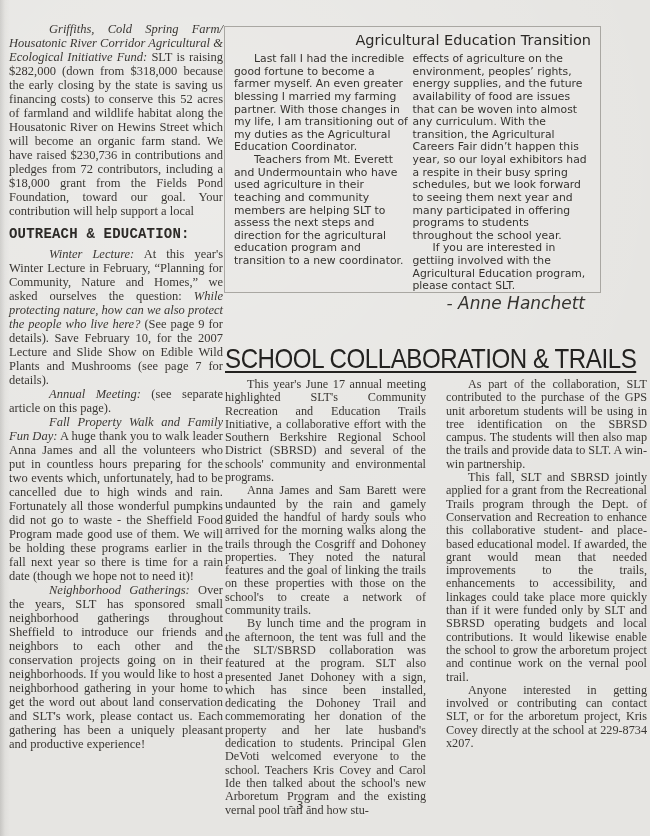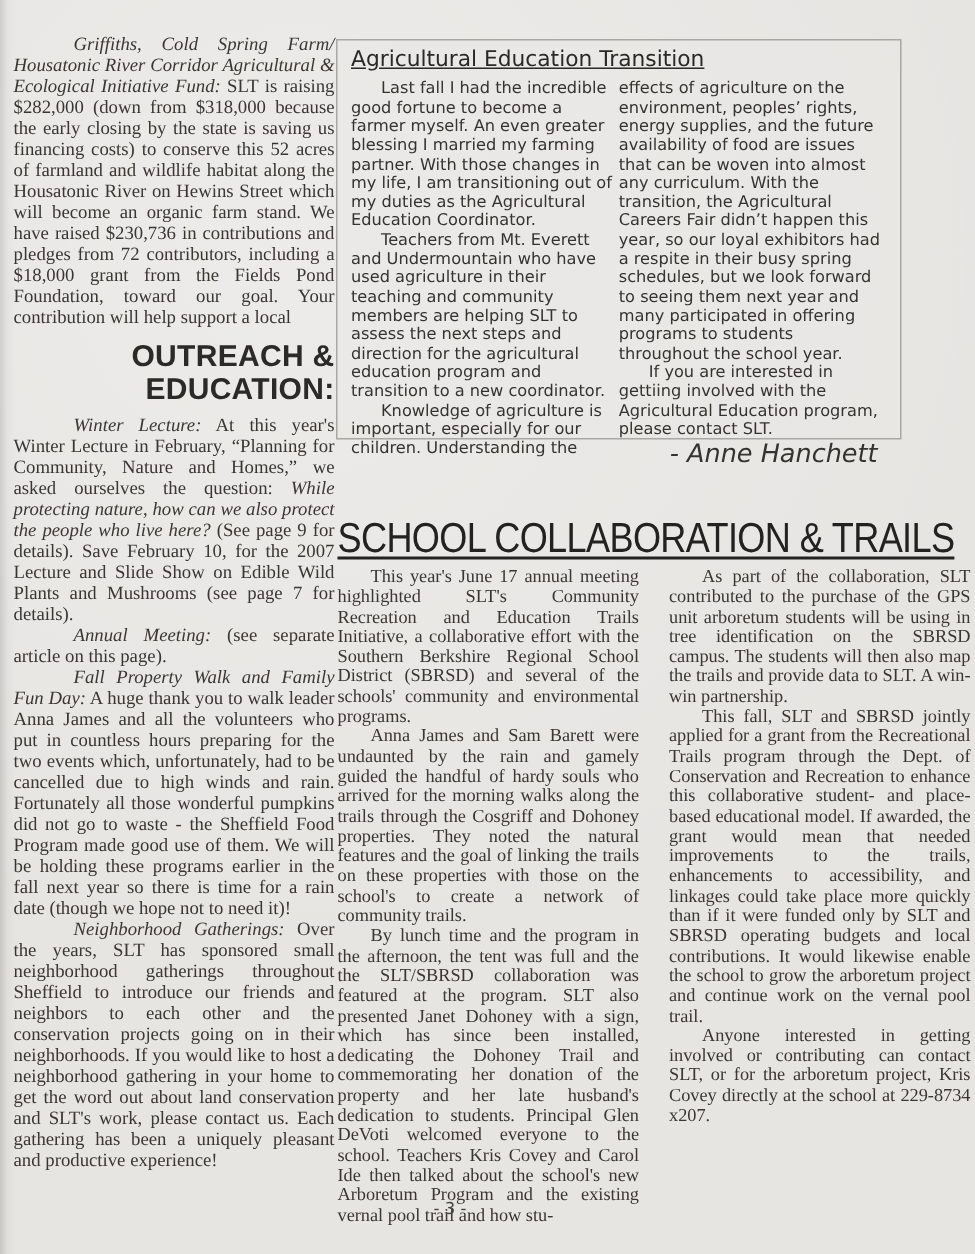--- a/index.html
+++ b/index.html
@@ -16,33 +16,33 @@
     font-family:"Liberation Serif", serif;
   }
   
   .left-col{
     position:absolute;left:9px;top:22px;width:214px;
     font-size:12.5px;line-height:1.12;text-align:justify;
   }
   .left-col p{margin:0;text-indent:40px;}
   .ital{font-style:italic;}
   .outreach-h{
-    font-family:Liberation Sans, sans-serif;
-    font-weight:bold;font-size:20px;letter-spacing:.2px;
-    margin:9px 0 4px 0;color:#2c2a27;text-align:right;
+    font-family:Liberation Mono, monospace;
+    font-weight:bold;font-size:14px;letter-spacing:.2px;
+    margin:9px 0 4px 0;color:#2c2a27;text-align:left;
   }
   
   .ag-box{
     position:absolute;left:224px;top:26px;width:377px;height:267px;
     border:1px solid #a9a7a2;background:rgba(233,232,229,.5);
     box-sizing:border-box;padding:4px 9px 0 9px;
     font-family:"DejaVu Sans", sans-serif;color:#35332f;
   }
   .ag-title{
-    text-align:left;font-size:14.5px;color:#2b2926;margin:1px 0 5px 0;text-decoration:underline;
+    text-align:right;font-size:14.5px;color:#2b2926;margin:1px 0 5px 0;
   }
   .ag-cols{display:flex;}
   .ag-col{width:50%;font-size:10.8px;line-height:1.17;text-align:left;}
   .ag-col p{margin:0;text-indent:20px;}
   .ag-col p.noindent{text-indent:0;}
   .ag-sig{font-style:italic;text-align:right;font-size:17px;margin-top:1px;padding-right:6px;}
   
   .school{position:absolute;left:225px;top:311px;width:422px;margin-top:32px;}
   .school-title{
     display:inline-block;
@@ -89,21 +89,20 @@
     <p><span class="ital">Neighborhood Gatherings:</span>
       <span>Over the years, SLT has sponsored small neighborhood gatherings throughout Sheffield to introduce our friends and neighbors to each other and the conservation projects going on in their neighborhoods.  If you would like to host a neighborhood gathering in your home to get the word out about land conservation and SLT's work, please contact us.  Each gathering has been a uniquely pleasant and productive experience!</span></p>
   </div>
 
   <div class="ag-box">
     <div class="ag-title">Agricultural Education Transition</div>
     <div class="ag-cols">
       <div class="ag-col">
         <p>Last fall I had the incredible good fortune to become a farmer myself.  An even greater blessing I married my farming partner. With those changes in my life, I am transitioning out of my duties as the Agricultural Education Coordinator.</p>
         <p>Teachers from Mt. Everett and Undermountain who have used agriculture in their teaching and community members are helping SLT to assess the next steps and direction for the agricultural education program and transition to a new coordinator.</p>
-        <p>Knowledge of agriculture is important, especially for our children. Understanding the</p>
       </div>
       <div class="ag-col">
         <p class="noindent">effects of agriculture on the environment, peoples’ rights, energy supplies, and the future availability of food are issues that can be woven into almost any curriculum.  With the transition, the Agricultural Careers Fair didn’t happen this year, so our loyal exhibitors had a respite in their busy spring schedules, but we look forward to seeing them next year and many participated in offering programs to students throughout the school year.</p>
         <p>If you are interested in gettiing involved with the Agricultural Education program, please contact SLT.</p>
         <div class="ag-sig">- Anne Hanchett</div>
       </div>
     </div>
   </div>
 
   <div class="school">

